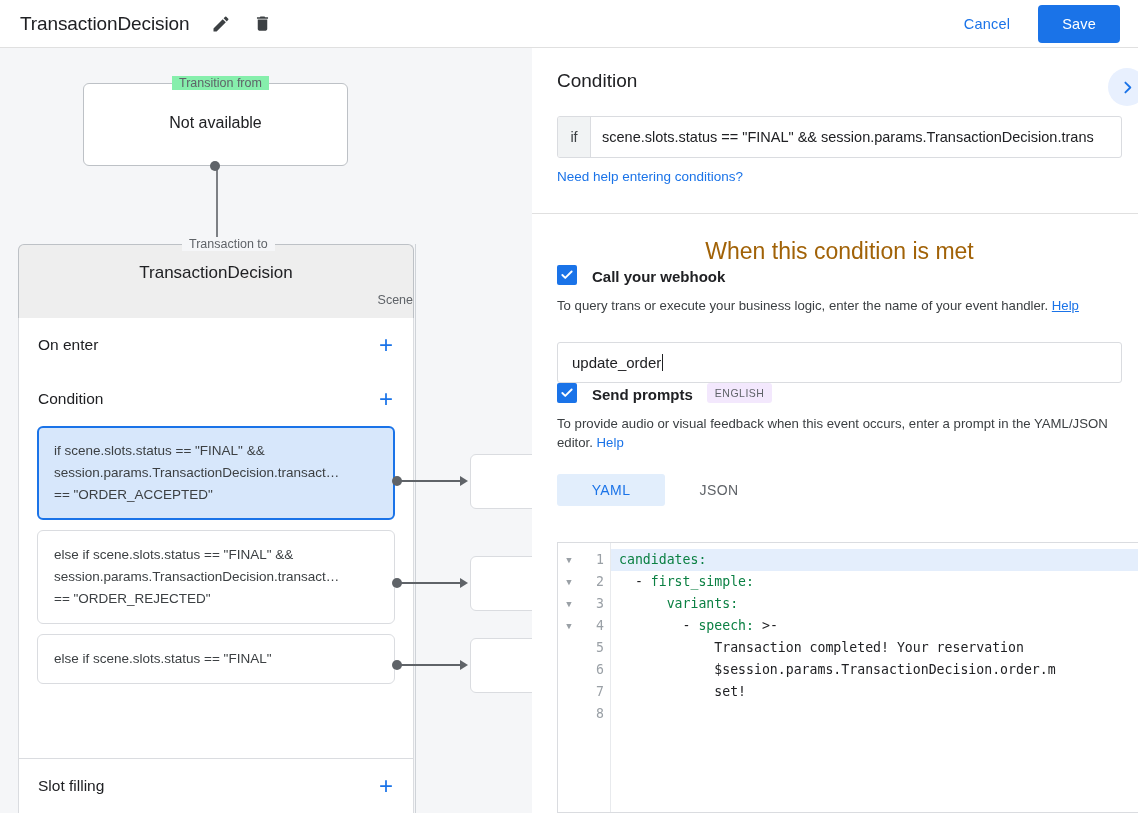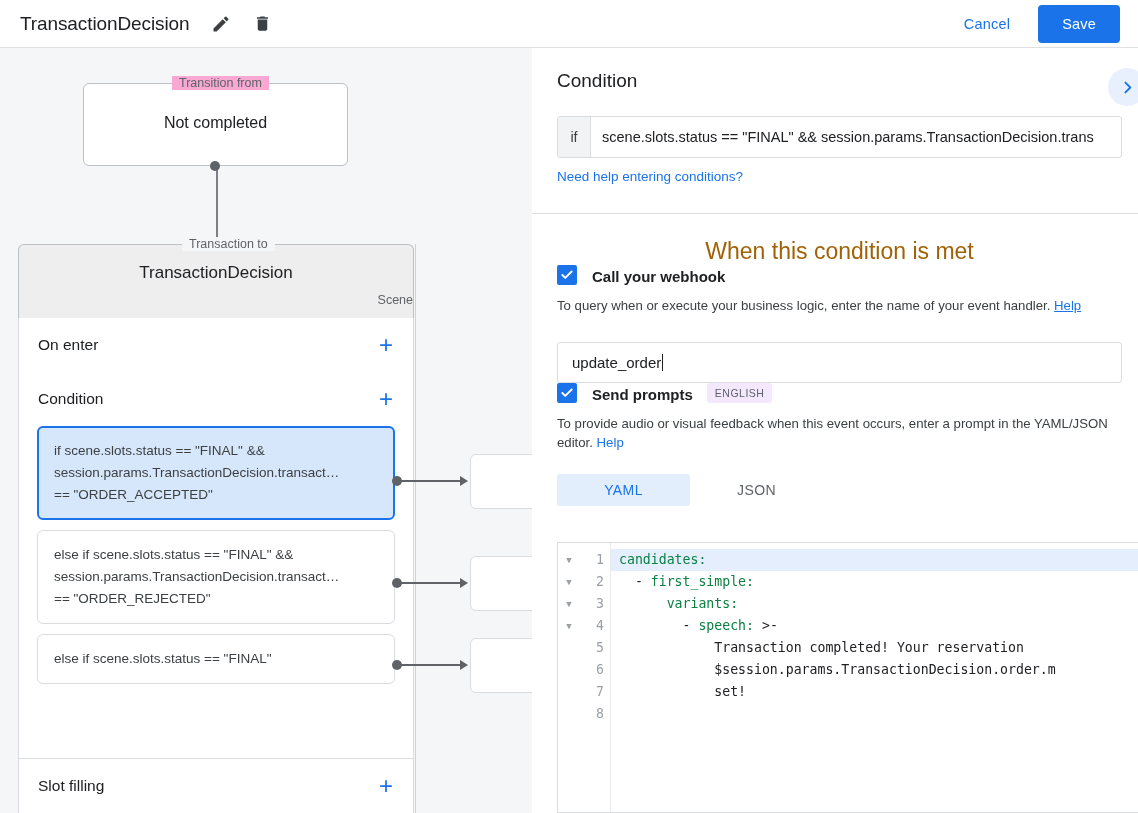--- a/index.html
+++ b/index.html
@@ -62,21 +62,21 @@
 
   .fieldset-box {
     position: absolute;
     border: 1px solid #bdc1c6;
     border-radius: 6px;
     background: #ffffff;
   }
   .fieldset-legend {
     position: absolute;
     top: -8px;
-    background: #f9a8d4;
+    background: #86efac;
     padding: 0 7px;
     font-size: 12.5px;
     color: #5f6368;
     white-space: nowrap;
   }
 
   #transition-from {
     left: 83px; top: 35px; width: 265px; height: 83px;
   }
   #transition-from .fieldset-legend { left: 88px; }
@@ -268,21 +268,21 @@
   #webhook-input .caret {
     display:inline-block; width:1px; height:17px; background:#202124;
     margin-left: 1px;
   }
 
   #tabs {
     margin-top: 22px;
     display: flex;
   }
   .tab {
-    width: 133px; height: 32px;
+    width: 108px; height: 32px;
     display: flex; align-items: center; justify-content: center;
     font-size: 14px; color: #5f6368; cursor: pointer;
     letter-spacing: .4px;
   }
   .tab.active { background: #e2eefc; color: #1a73e8; border-radius: 3px; }
 
   
   #editor {
     position: absolute; left: 557px; top: 542px;
     width: 588px; height: 271px;
@@ -344,21 +344,21 @@
     <button id="save-btn">Save</button>
   </div>
 </div>
 
 <div id="canvas">
 
   <div id="vertical-rail"></div>
 
   <div id="transition-from" class="fieldset-box">
     <span class="fieldset-legend">Transition from</span>
-    <span id="not-available">Not completed</span>
+    <span id="not-available">Not available</span>
   </div>
 
   <div class="conn-dot" style="left:210px; top:113px;"></div>
   <svg id="arrow-down" viewBox="0 0 14 110">
     <line x1="7" y1="4" x2="7" y2="96" stroke="#5f6368" stroke-width="1.6"></line>
     <polygon points="7,106 2,94 12,94" fill="#5f6368"></polygon>
   </svg>
 
   <div id="transition-to" class="fieldset-box">
     <span class="fieldset-legend">Transaction to</span>
@@ -436,21 +436,21 @@
     <div class="checkrow">
       <span class="checkbox">
         <svg width="14" height="14" viewBox="0 0 24 24" fill="none" stroke="#ffffff" stroke-width="3.2" stroke-linecap="round" stroke-linejoin="round">
           <polyline points="20 6 9 17 4 12"></polyline>
         </svg>
       </span>
       <span class="clabel">Call your webhook</span>
     </div>
 
     <div class="helptext">
-      <span>To query when or execute your business logic, enter the name of your event handler. </span><a>Help</a>
+      <span>To query trans or execute your business logic, enter the name of your event handler. </span><a>Help</a>
     </div>
 
     <div id="webhook-input">
       <span>update_order</span>
         <span class="caret"></span>
     </div>
 
     <div class="checkrow">
       <span class="checkbox">
         <svg width="14" height="14" viewBox="0 0 24 24" fill="none" stroke="#ffffff" stroke-width="3.2" stroke-linecap="round" stroke-linejoin="round">

